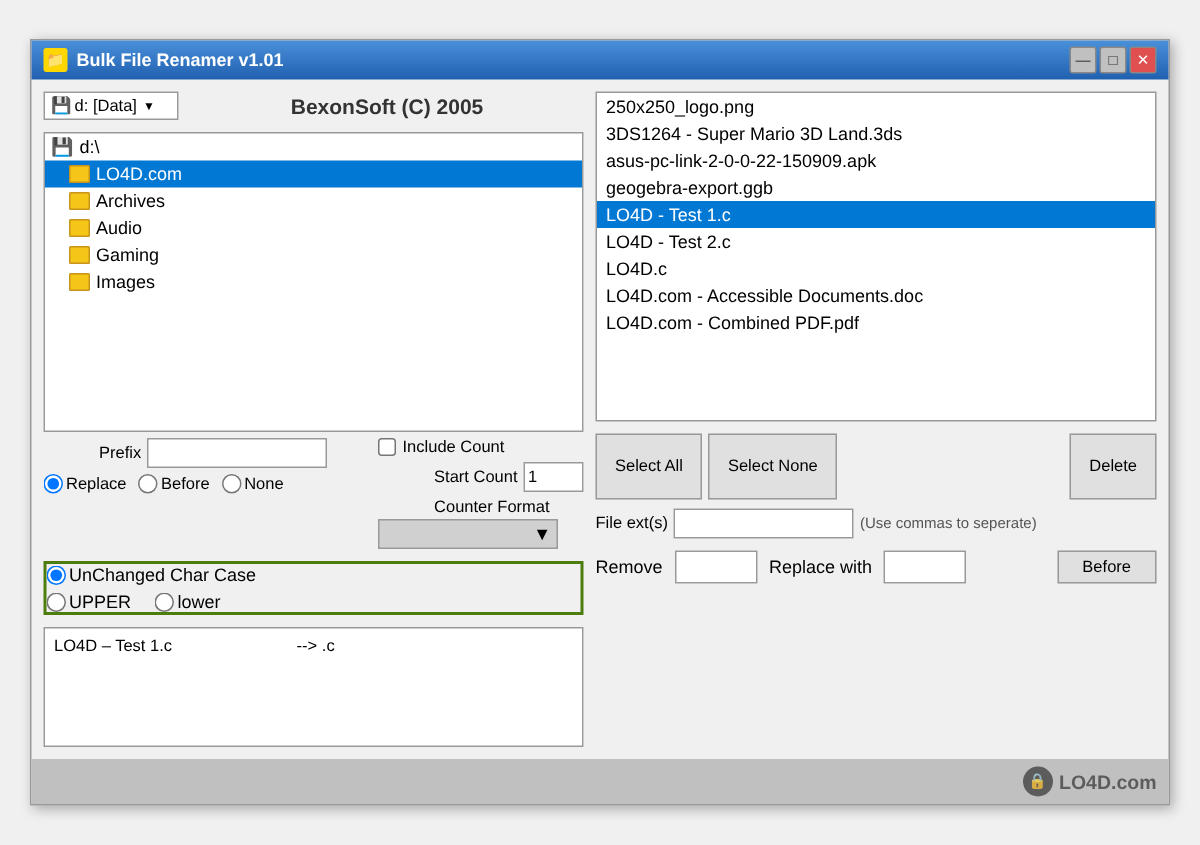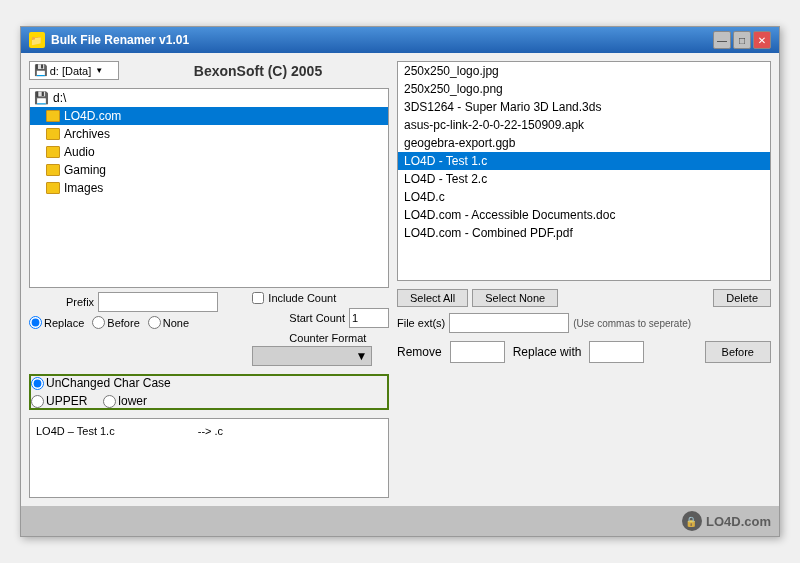--- a/index.html
+++ b/index.html
@@ -254,21 +254,21 @@
       background: white;
     }
     .buttons-row {
       display: flex;
       gap: 4px;
       margin-top: 4px;
     }
     .btn {
       background: #e0e0e0;
       border: 1px solid #999;
-      padding: 2px 12px;
+      padding: 15px 12px;
       font-size: 11px;
       cursor: pointer;
       min-width: 60px;
     }
     .btn.delete { min-width: 55px; }
     .file-ext-row {
       display: flex;
       align-items: center;
       gap: 4px;
       font-size: 11px;
@@ -462,21 +462,20 @@
         <span style="margin-left: 80px;">--&gt;</span>
         <span> .c</span>
       </div>
 
     </div>
 
     <div class="right-panel">
 
       <div class="file-list-container">
         <div class="file-list-inner">
-          <div class="file-item">250x250_logo.jpg</div>
           <div class="file-item">250x250_logo.png</div>
           <div class="file-item">3DS1264 - Super Mario 3D Land.3ds</div>
           <div class="file-item">asus-pc-link-2-0-0-22-150909.apk</div>
           <div class="file-item">geogebra-export.ggb</div>
           <div class="file-item selected">LO4D - Test 1.c</div>
           <div class="file-item">LO4D - Test 2.c</div>
           <div class="file-item">LO4D.c</div>
           <div class="file-item">LO4D.com - Accessible Documents.doc</div>
           <div class="file-item">LO4D.com - Combined PDF.pdf</div>
         </div>

